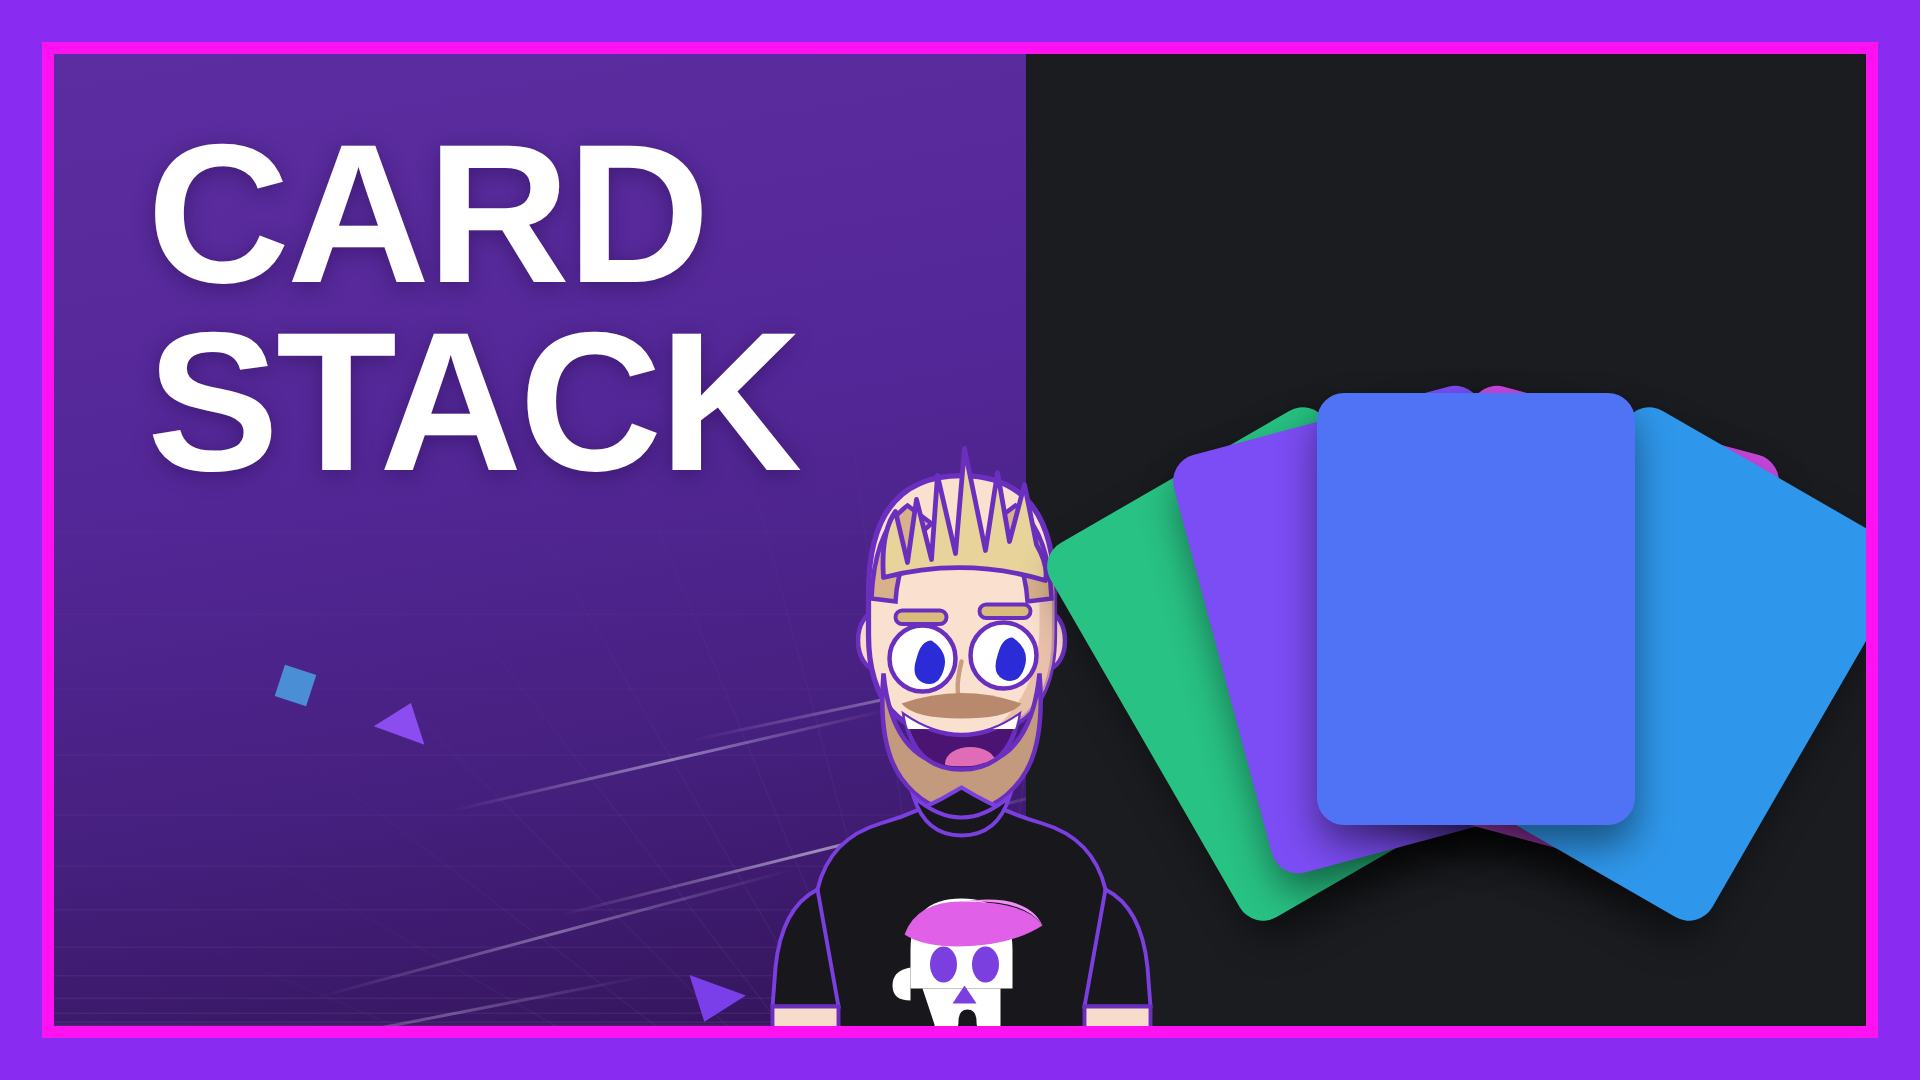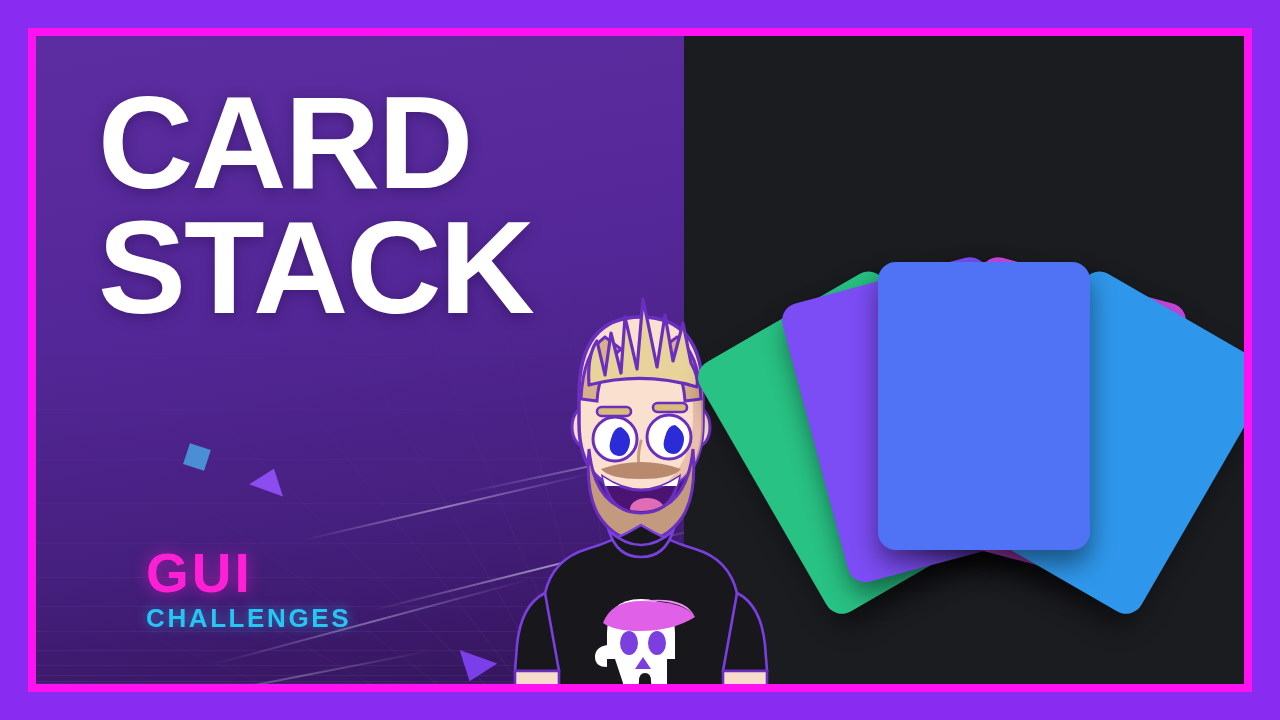--- a/index.html
+++ b/index.html
@@ -149,24 +149,20 @@
         <div class="card" style="background: rgb(40, 194, 132); z-index: 1; transform: translate(-74px, 16px) rotate(-30deg);"></div>
         <div class="card" style="background: rgb(124, 77, 245); z-index: 2; transform: translate(-38px, 4px) rotate(-15deg);"></div>
         <div class="card" style="background: rgb(199, 71, 219); z-index: 3; transform: translate(38px, 4px) rotate(15deg);"></div>
         <div class="card" style="background: rgb(47, 151, 235); z-index: 4; transform: translate(74px, 16px) rotate(30deg);"></div>
         <div class="card" style="background: rgb(80, 115, 245); z-index: 5; transform: translate(0px, -6px) rotate(0deg);"></div>
       </div>
 
     <div class="title">CARD
 STACK</div>
 
-    <div class="logo">
-      <div class="logo-gui">GUI</div>
-      <div class="logo-ch">CHALLENGES</div>
-    </div>
 
     <div class="char">
       <svg viewBox="0 0 300 440" width="300" height="440">
         <defs>
           <clipPath id="mouthClip">
               <path d="M112 196 q38 26 76 0 q-6 34 -38 34 q-32 0 -38 -34 Z"></path>
             </clipPath>
         </defs>
 
         <path d="M124 186 h52 v62 q-26 14 -52 0 Z" fill="#F2C9B4" stroke="#6B2FBF" stroke-width="3"></path>

